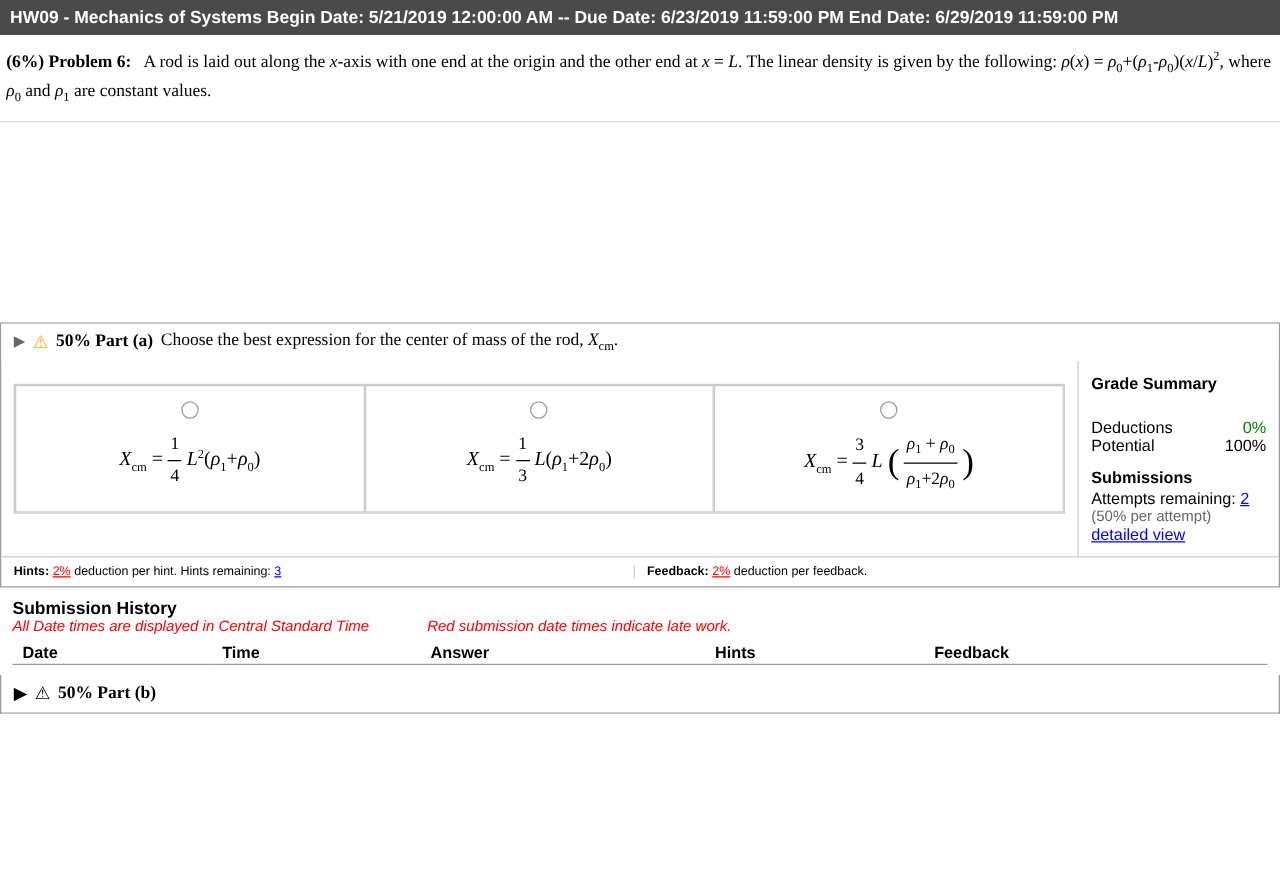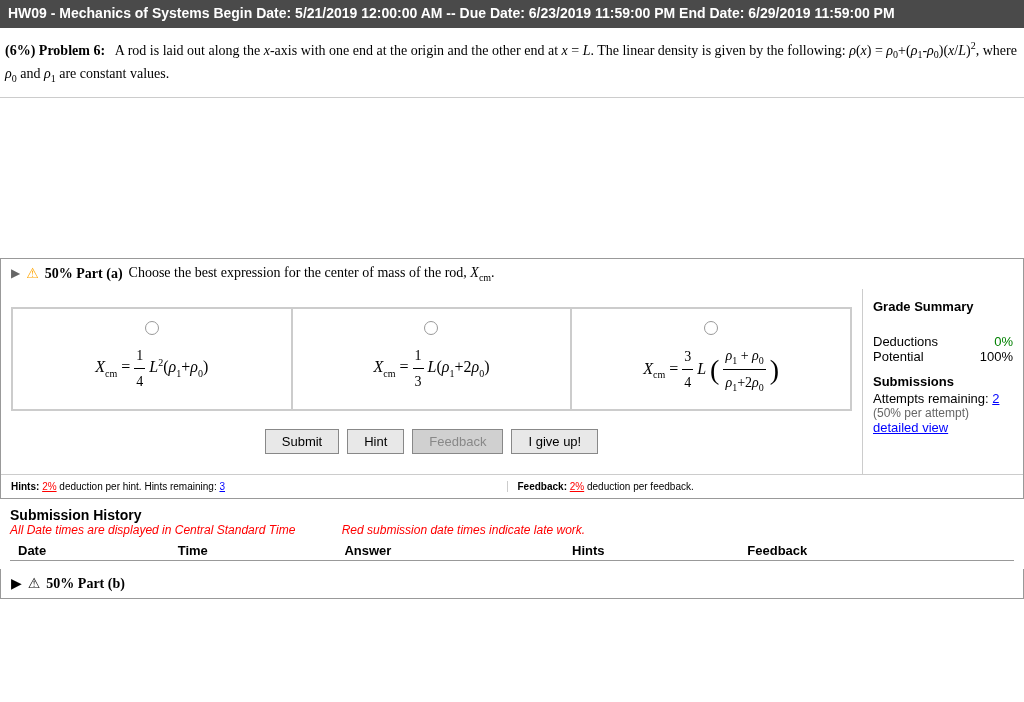--- a/index.html
+++ b/index.html
@@ -306,26 +306,20 @@
             <span class="paren-big">(</span>
             <span class="frac">
               <span class="num"><em>ρ</em><sub>1</sub> + <em>ρ</em><sub>0</sub></span>
               <span class="den"><em>ρ</em><sub>1</sub>+2<em>ρ</em><sub>0</sub></span>
             </span>
             <span class="paren-big">)</span>
           </div>
         </div>
       </div>
 
-      <div class="buttons-row">
-        <button class="btn">Submit</button>
-        <button class="btn">Hint</button>
-        <button class="btn disabled" disabled="">Feedback</button>
-        <button class="btn">I give up!</button>
-      </div>
     </div>
 
     <div class="grade-summary">
       <h4>Grade Summary</h4>
       <div class="grade-row">
         <span>Deductions</span>
         <span class="green">0%</span>
       </div>
       <div class="grade-row">
         <span>Potential</span>

